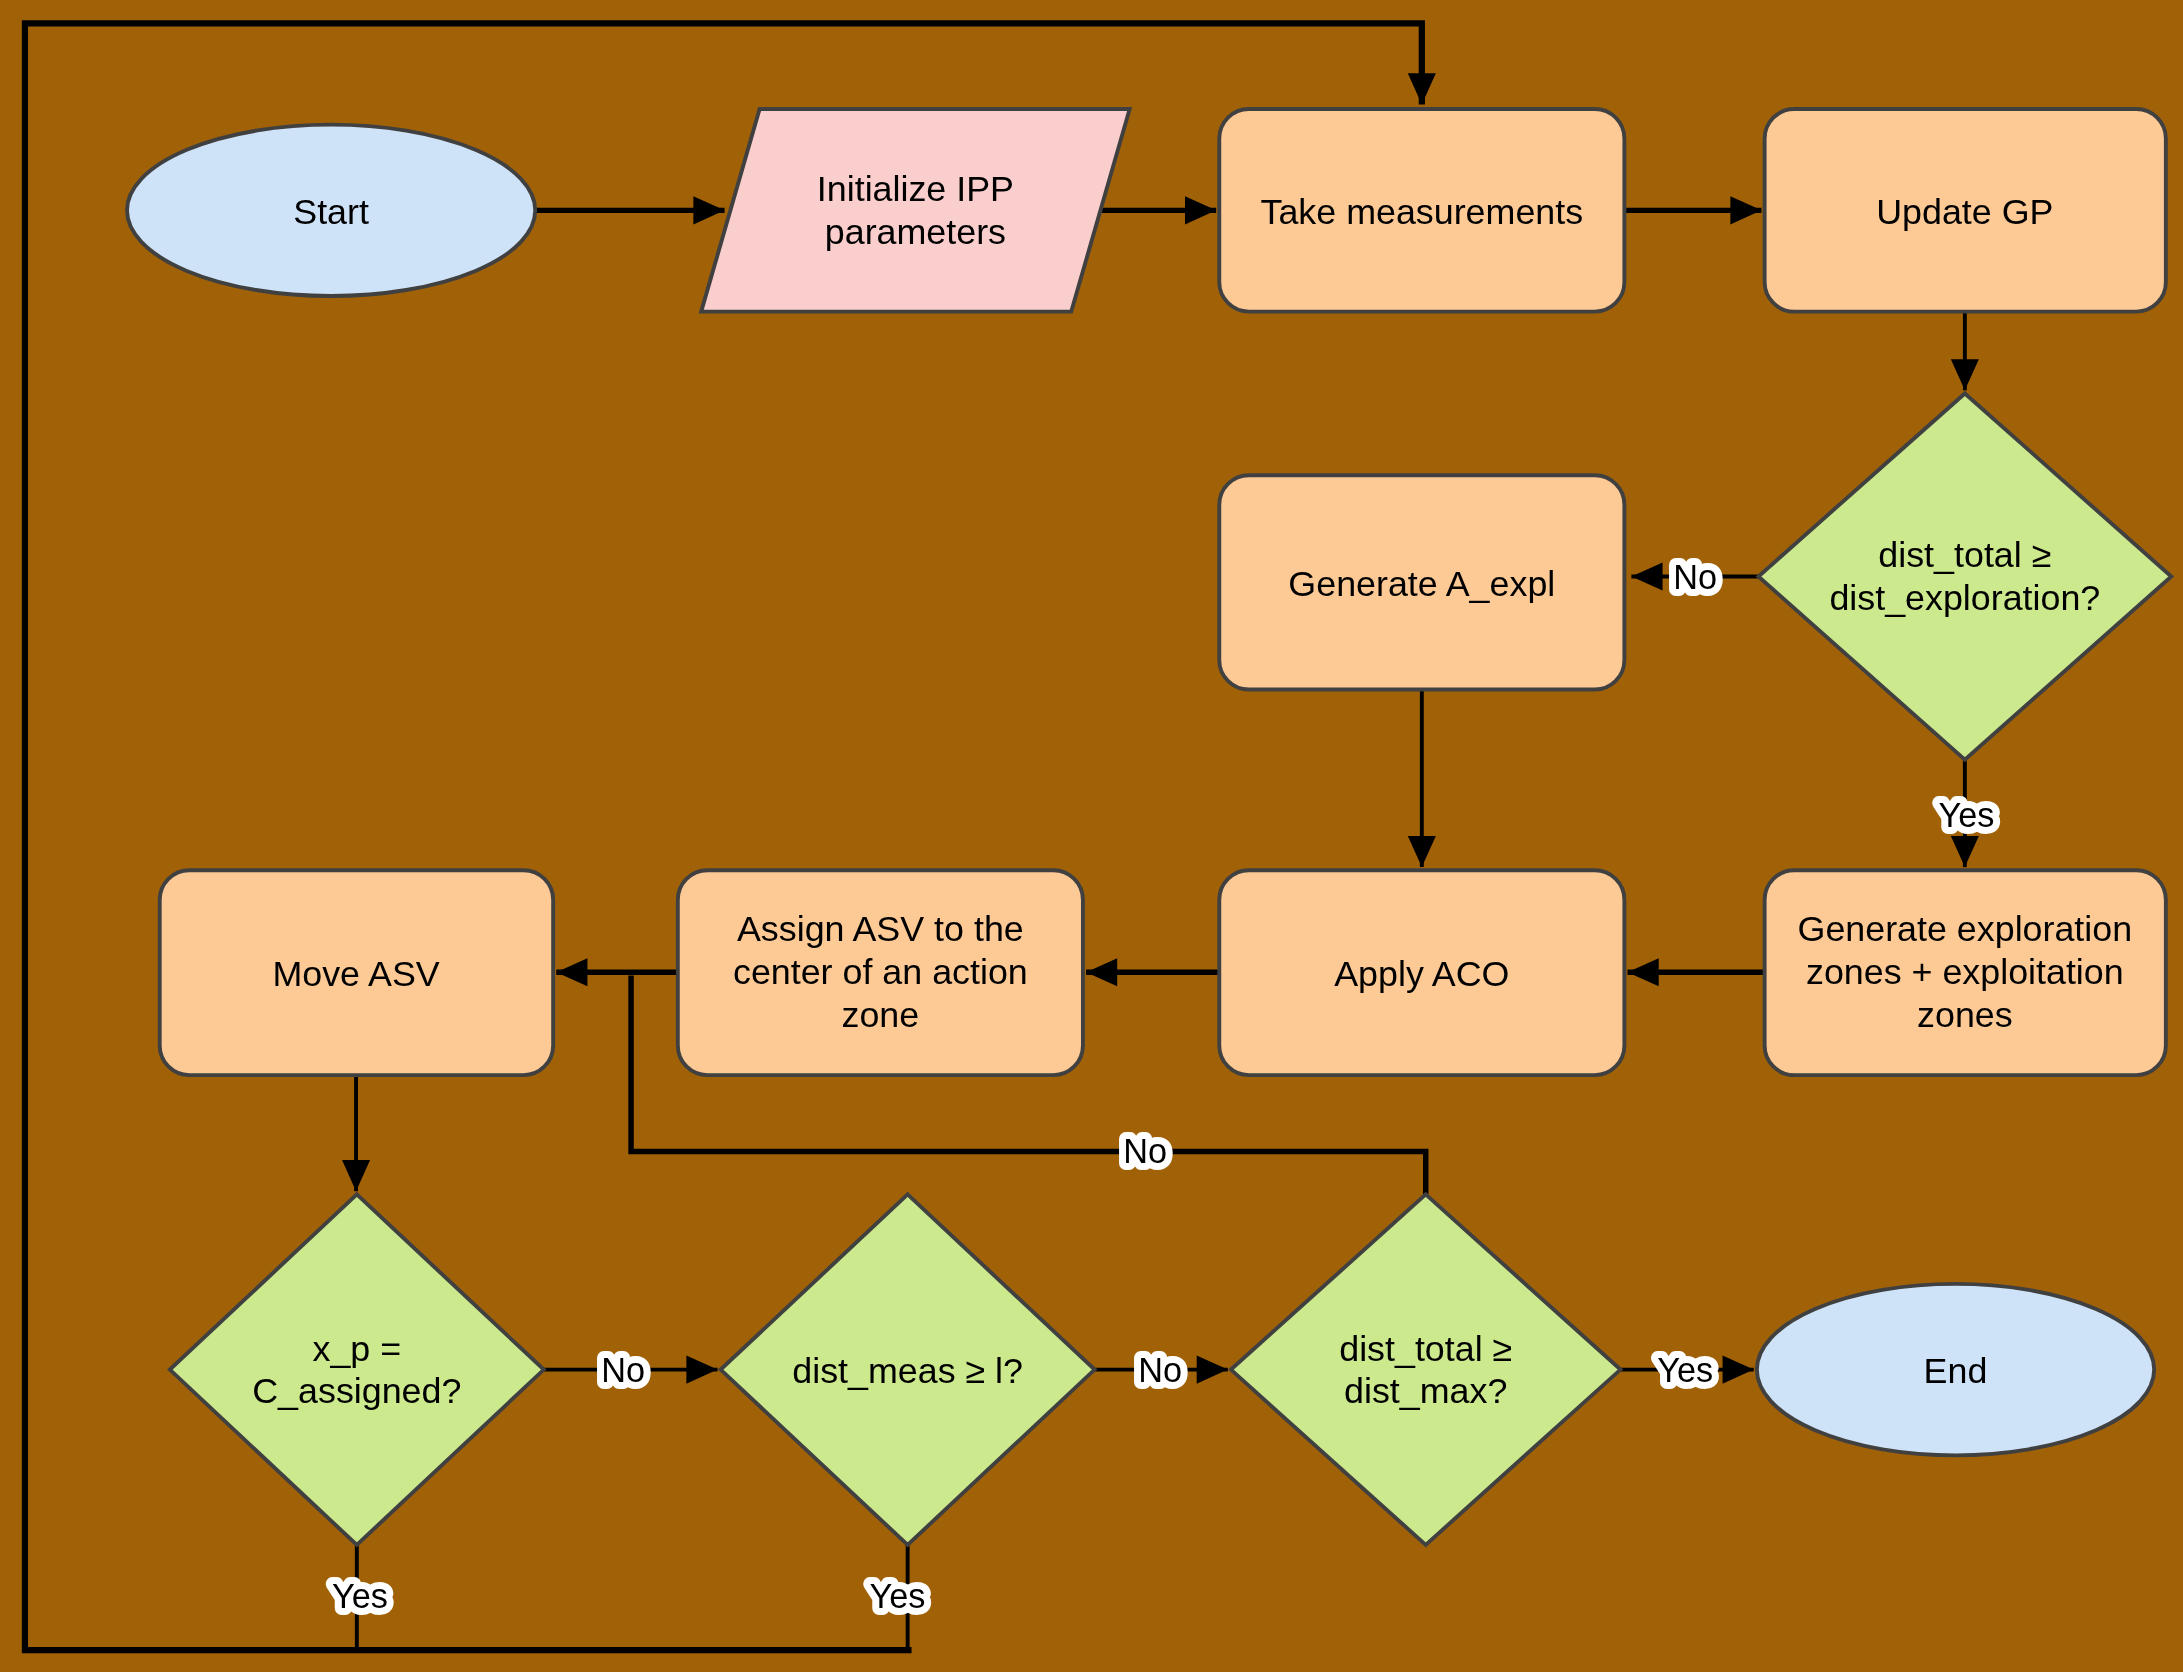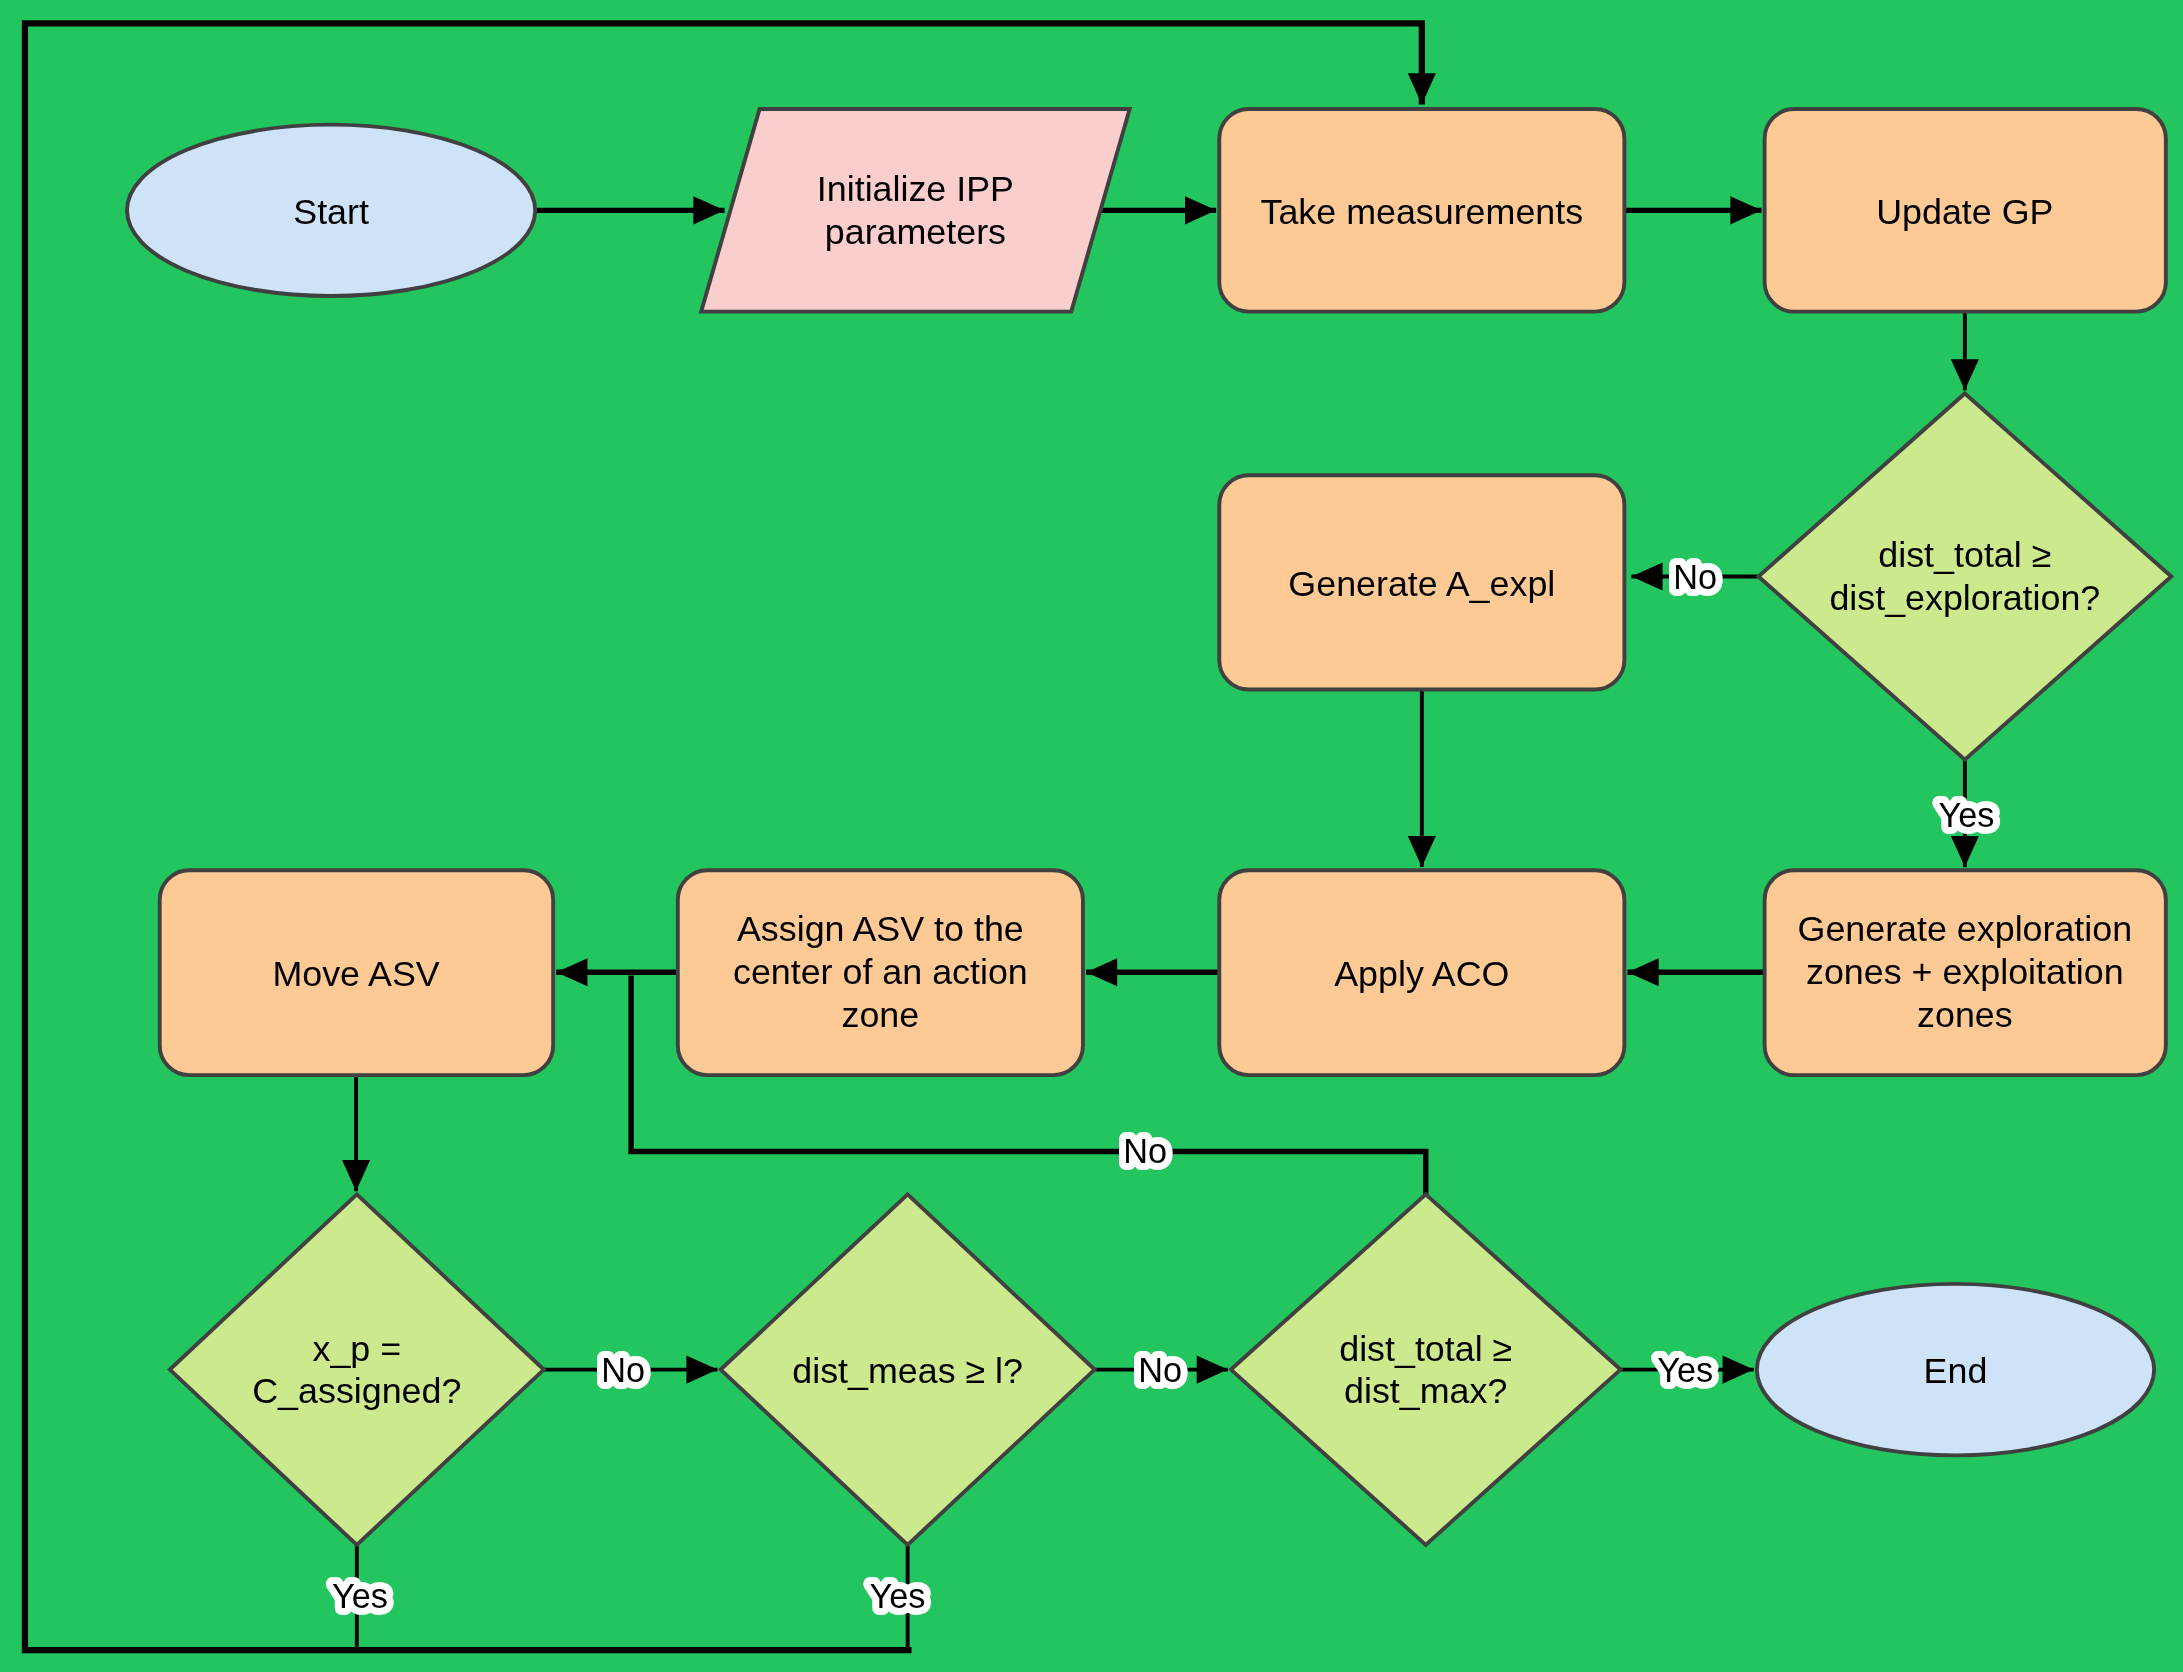--- a/index.html
+++ b/index.html
@@ -2,21 +2,21 @@
 <html style="font-size:12.5px"><head>
 <meta charset="utf-8">
 <style>
   html, body {
     margin: 0;
     padding: 0;
     background: #ffffff;
   }
   .canvas-wrap {
     width: 100%;
-    background: #22c55e;
+    background: #a16207;
   }
   svg {
     display: block;
     width: 100%;
     height: auto;
   }
   .shape {
     stroke-width: 5px;
   }
   .edge {

